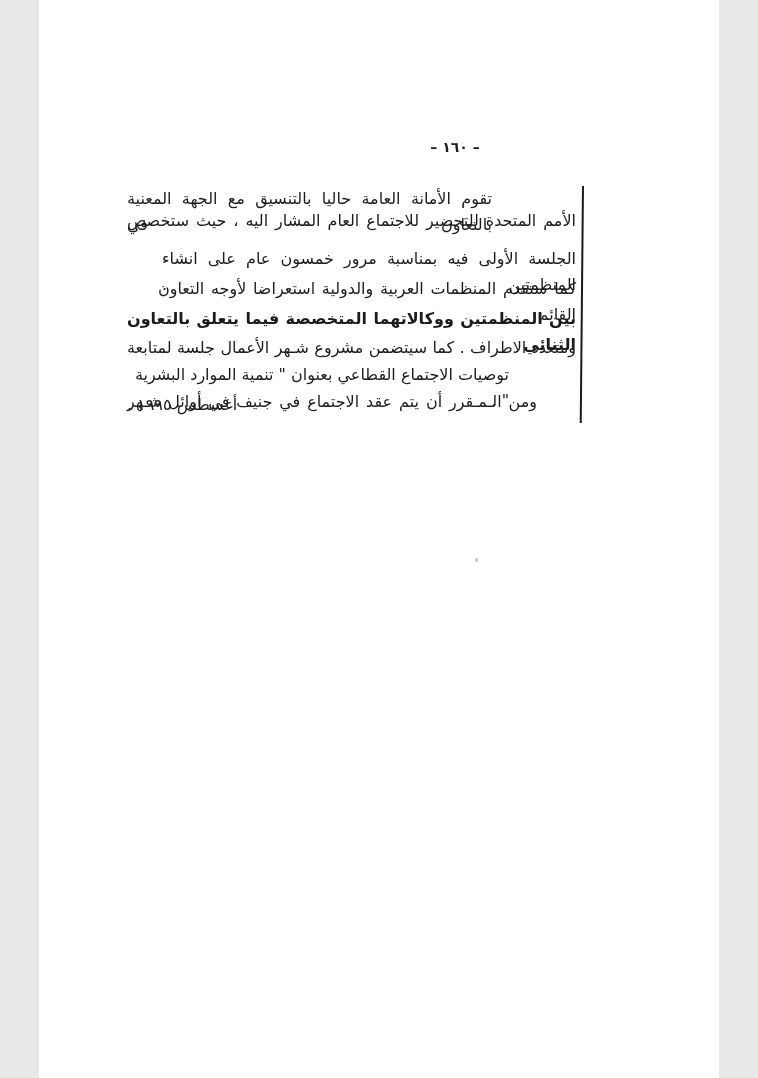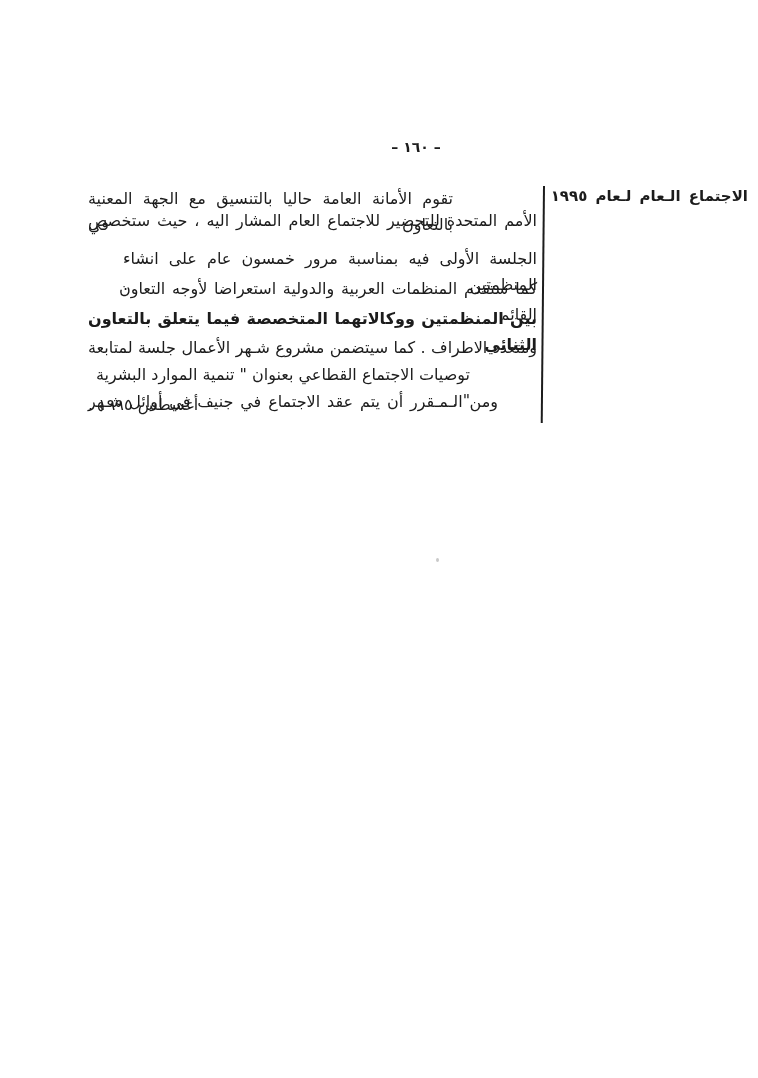--- a/index.html
+++ b/index.html
@@ -1,18 +1,18 @@
 <!DOCTYPE html>
 <html lang="ar"><head>
 <meta charset="utf-8">
 <style>
   html, body { margin: 0; padding: 0; background: #e8e8e8; }
   .sheet {
     position: relative;
-    width: 758px;
+    width: 680px;
     height: 1078px;
     margin: 0 auto;
     background: #ffffff;
     font-family: "DejaVu Sans", sans-serif;
     color: #1c1c1c;
     overflow: hidden;
   }
   .pagenum {
     position: absolute;
     top: 139px;
@@ -79,21 +79,20 @@
     border-radius: 50%;
   }
 </style>
 </head>
 <body>
 
 <div class="sheet">
 
   <div class="pagenum">– ١٦٠ –</div>
 
-  <div class="margin-heading">الاجتماع الـعام لـعام ١٩٩٥</div>
 
   <div class="margin-rule"></div>
 
   <div class="body-block">
     <div class="bl bl1 just">تقوم الأمانة العامة حاليا بالتنسيق مع الجهة المعنية بالتعاون في</div>
     <div class="bl bl2 just">الأمم المتحدة للتحضير للاجتماع العام المشار اليه ، حيث ستخصص</div>
     <div class="bl bl3 just">الجلسة الأولى فيه بمناسبة مرور خمسون عام على انشاء المنظمتين .</div>
     <div class="bl bl4 just">كما ستقدم المنظمات العربية والدولية استعراضا لأوجه التعاون القائم</div>
     <div class="bl bl5 just">بين المنظمتين ووكالاتهما المتخصصة فيما يتعلق بالتعاون الثنائي</div>
     <div class="bl bl6 just">ومتعدد الاطراف . كما سيتضمن مشروع شـهر الأعمال جلسة لمتابعة</div>

